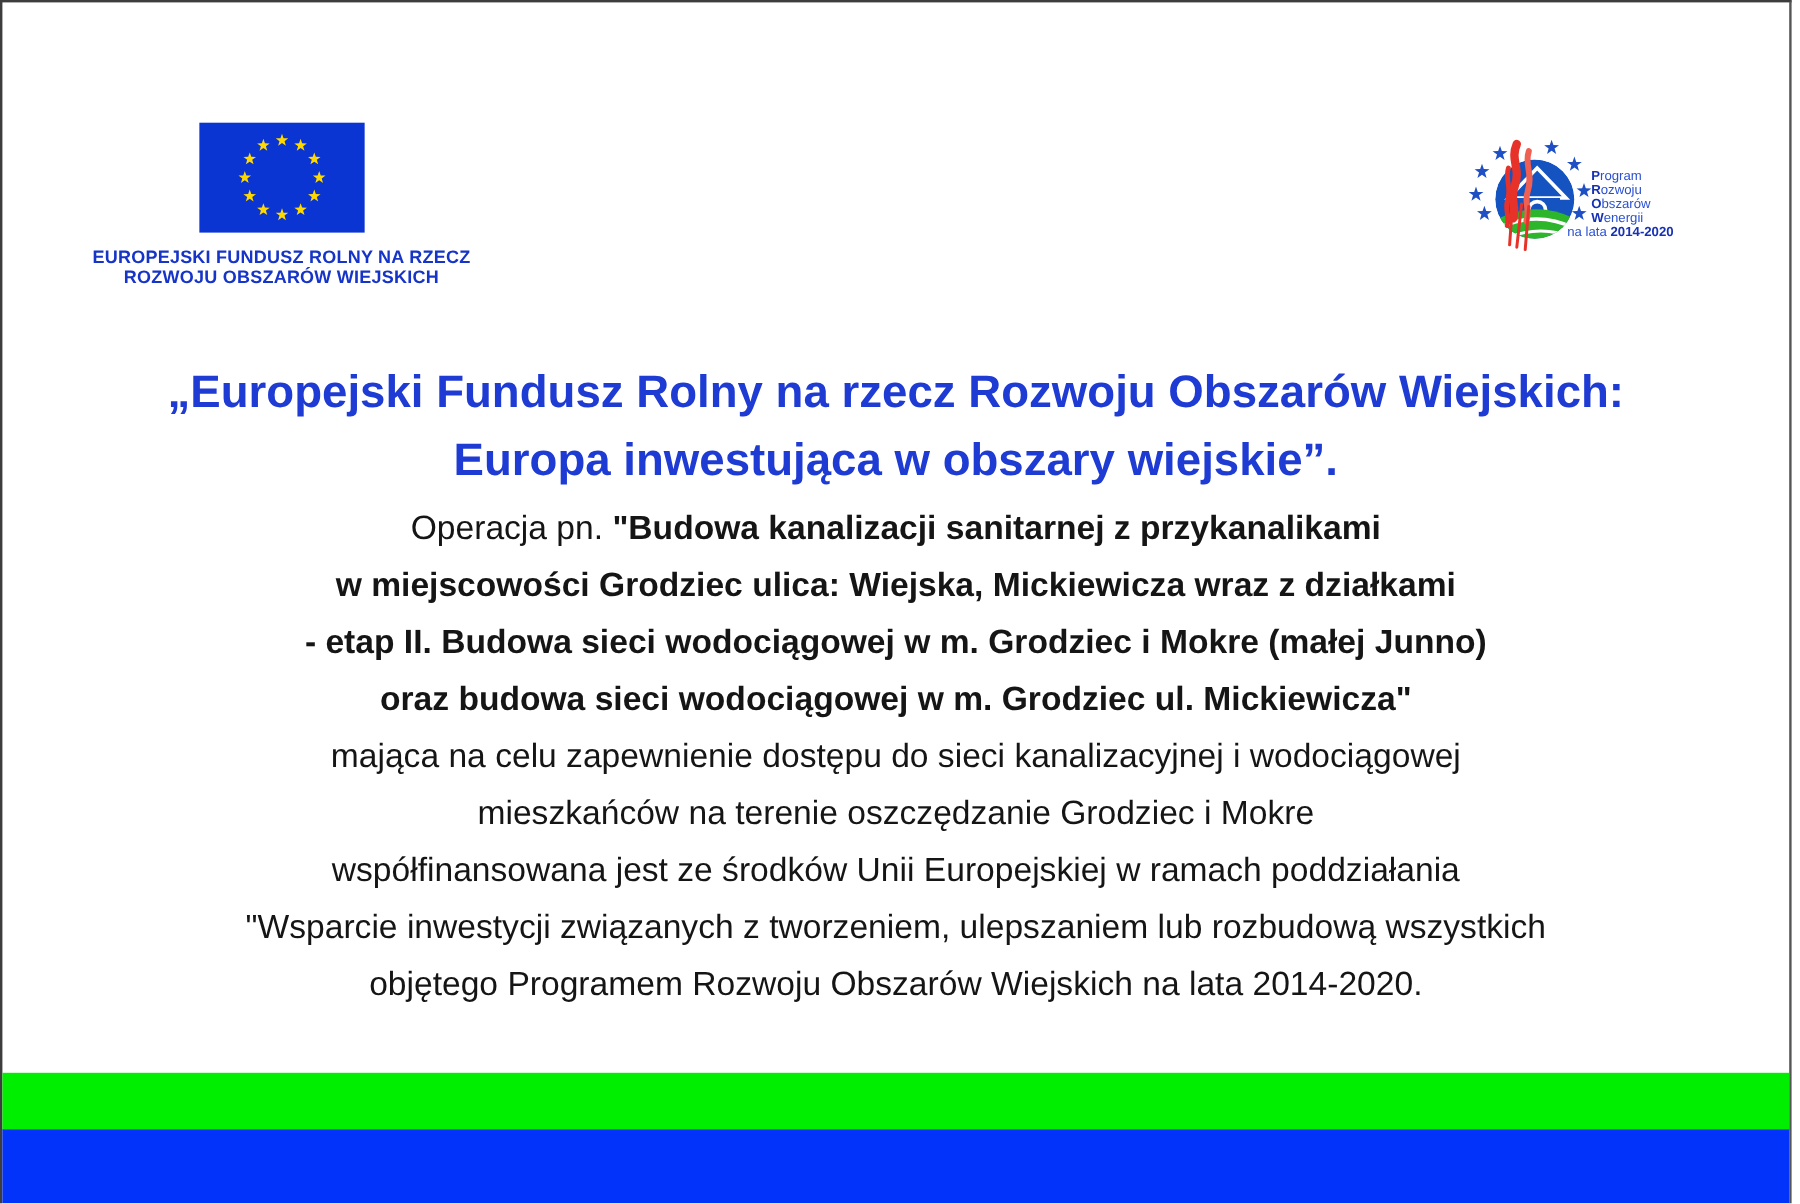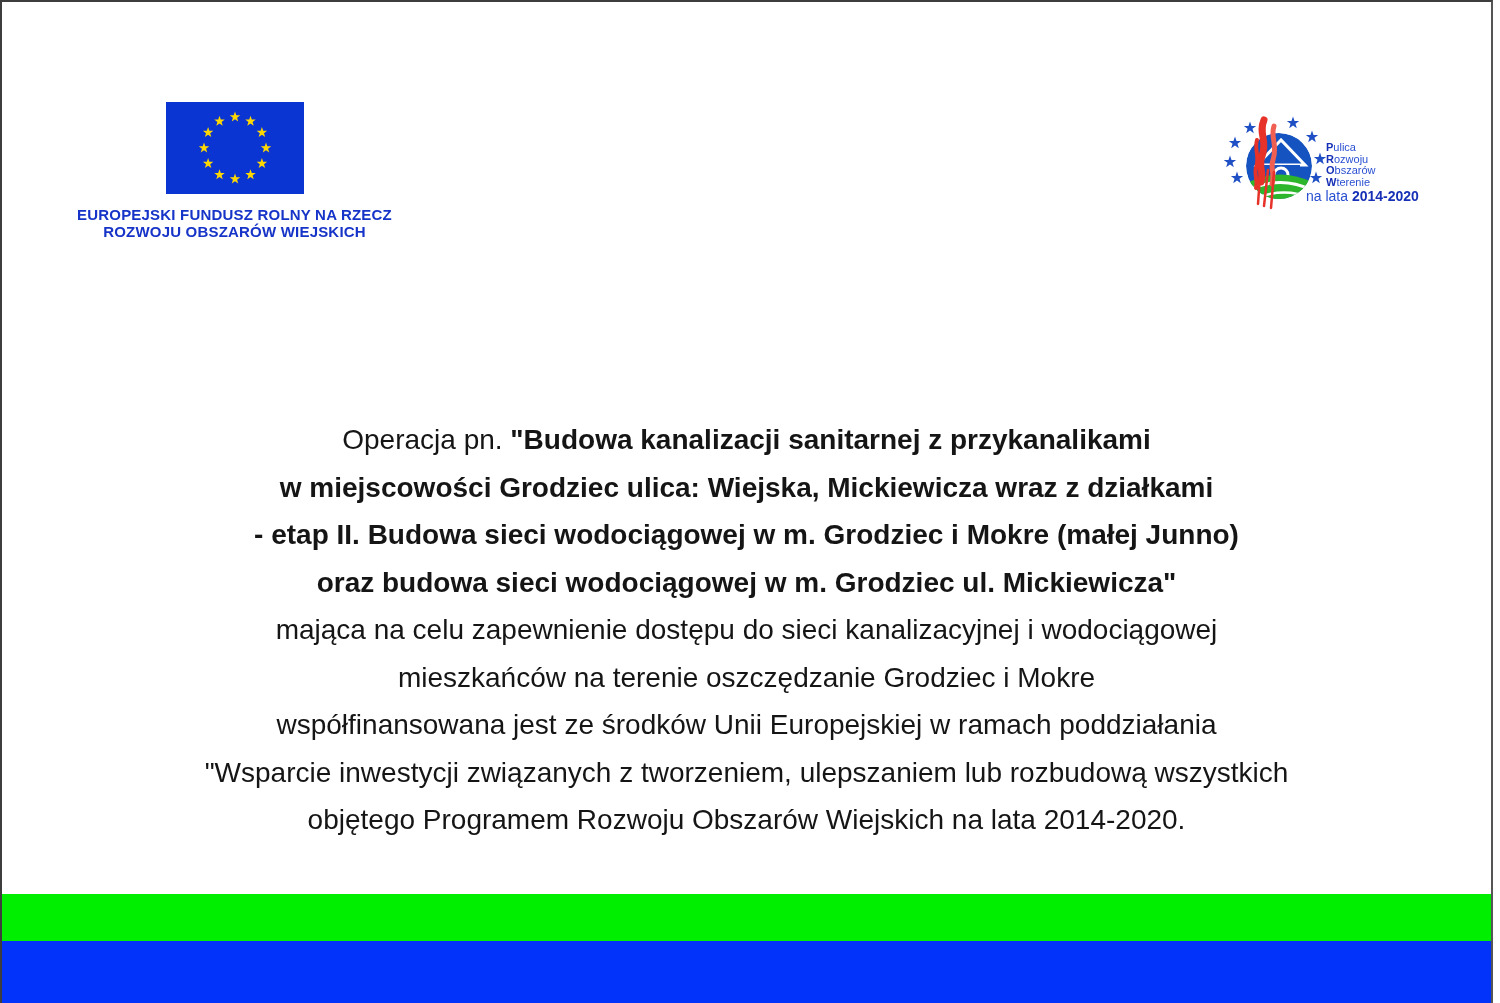--- a/index.html
+++ b/index.html
@@ -29,21 +29,21 @@
 
   .prow-block{ position:absolute; left:1222px; top:108px; width:190px; }
   .prow-logo{ position:absolute; left:0; top:0; }
   .prow-text{
     position:absolute; left:102px; top:32px;
     color:#2a50d2; font-size:11px; line-height:11.5px; font-weight:normal;
   }
   .prow-text b{ color:#1630b6; }
   .prow-period{
     position:absolute; left:82px; top:78px;
-    color:#2a50d2; font-size:14px; white-space:nowrap;
+    color:#2a50d2; font-size:11px; white-space:nowrap;
   }
   .prow-period b{ color:#1630b6; }
 
   
   .title{
     position:absolute; left:0; top:297px; width:100%;
     text-align:center; color:#1e3bd4; font-weight:bold;
     font-size:38px; line-height:57px;
   }
 
@@ -121,30 +121,34 @@
       <use href="#pstar" transform="translate(26,18)"></use>
       <use href="#pstar" transform="translate(69,13)"></use>
       <use href="#pstar" transform="translate(11,33)"></use>
       <use href="#pstar" transform="translate(88,27)"></use>
       <use href="#pstar" transform="translate(6,52)"></use>
       <use href="#pstar" transform="translate(96,49)"></use>
       <use href="#pstar" transform="translate(13,68)"></use>
       <use href="#pstar" transform="translate(92,68)"></use>
     </svg>
     <div class="prow-text">
-      <div><b>P</b><span>ulica</span></div>
+      <div><b>P</b><span>rogram</span></div>
       <div><b>R</b><span>ozwoju</span></div>
       <div><b>O</b><span>bszarów</span></div>
-      <div><b>W</b><span>terenie</span></div>
+      <div><b>W</b><span>energii</span></div>
     </div>
     <div class="prow-period">
       <span>na lata </span><b>2014-2020</b>
     </div>
   </div>
 
+  <div class="title" style="color: rgb(30, 59, 212);">
+    <div>„Europejski Fundusz Rolny na rzecz Rozwoju Obszarów Wiejskich:</div>
+    <div>Europa inwestująca w obszary wiejskie”.</div>
+  </div>
 
   <div class="body-text">
     <div><span>Operacja pn. </span><span class="b">"Budowa kanalizacji sanitarnej z przykanalikami</span></div>
     <div class="b">w miejscowości Grodziec ulica: Wiejska, Mickiewicza wraz z działkami</div>
     <div class="b">- etap II. Budowa sieci wodociągowej w m. Grodziec i Mokre (małej Junno)</div>
     <div class="b">oraz budowa sieci wodociągowej w m. Grodziec ul. Mickiewicza"</div>
     <div>mająca na celu zapewnienie dostępu do sieci kanalizacyjnej i wodociągowej</div>
     <div>mieszkańców na terenie oszczędzanie Grodziec i Mokre</div>
     <div>współfinansowana jest ze środków Unii Europejskiej w ramach poddziałania</div>
     <div>"Wsparcie inwestycji związanych z tworzeniem, ulepszaniem lub rozbudową wszystkich</div>

